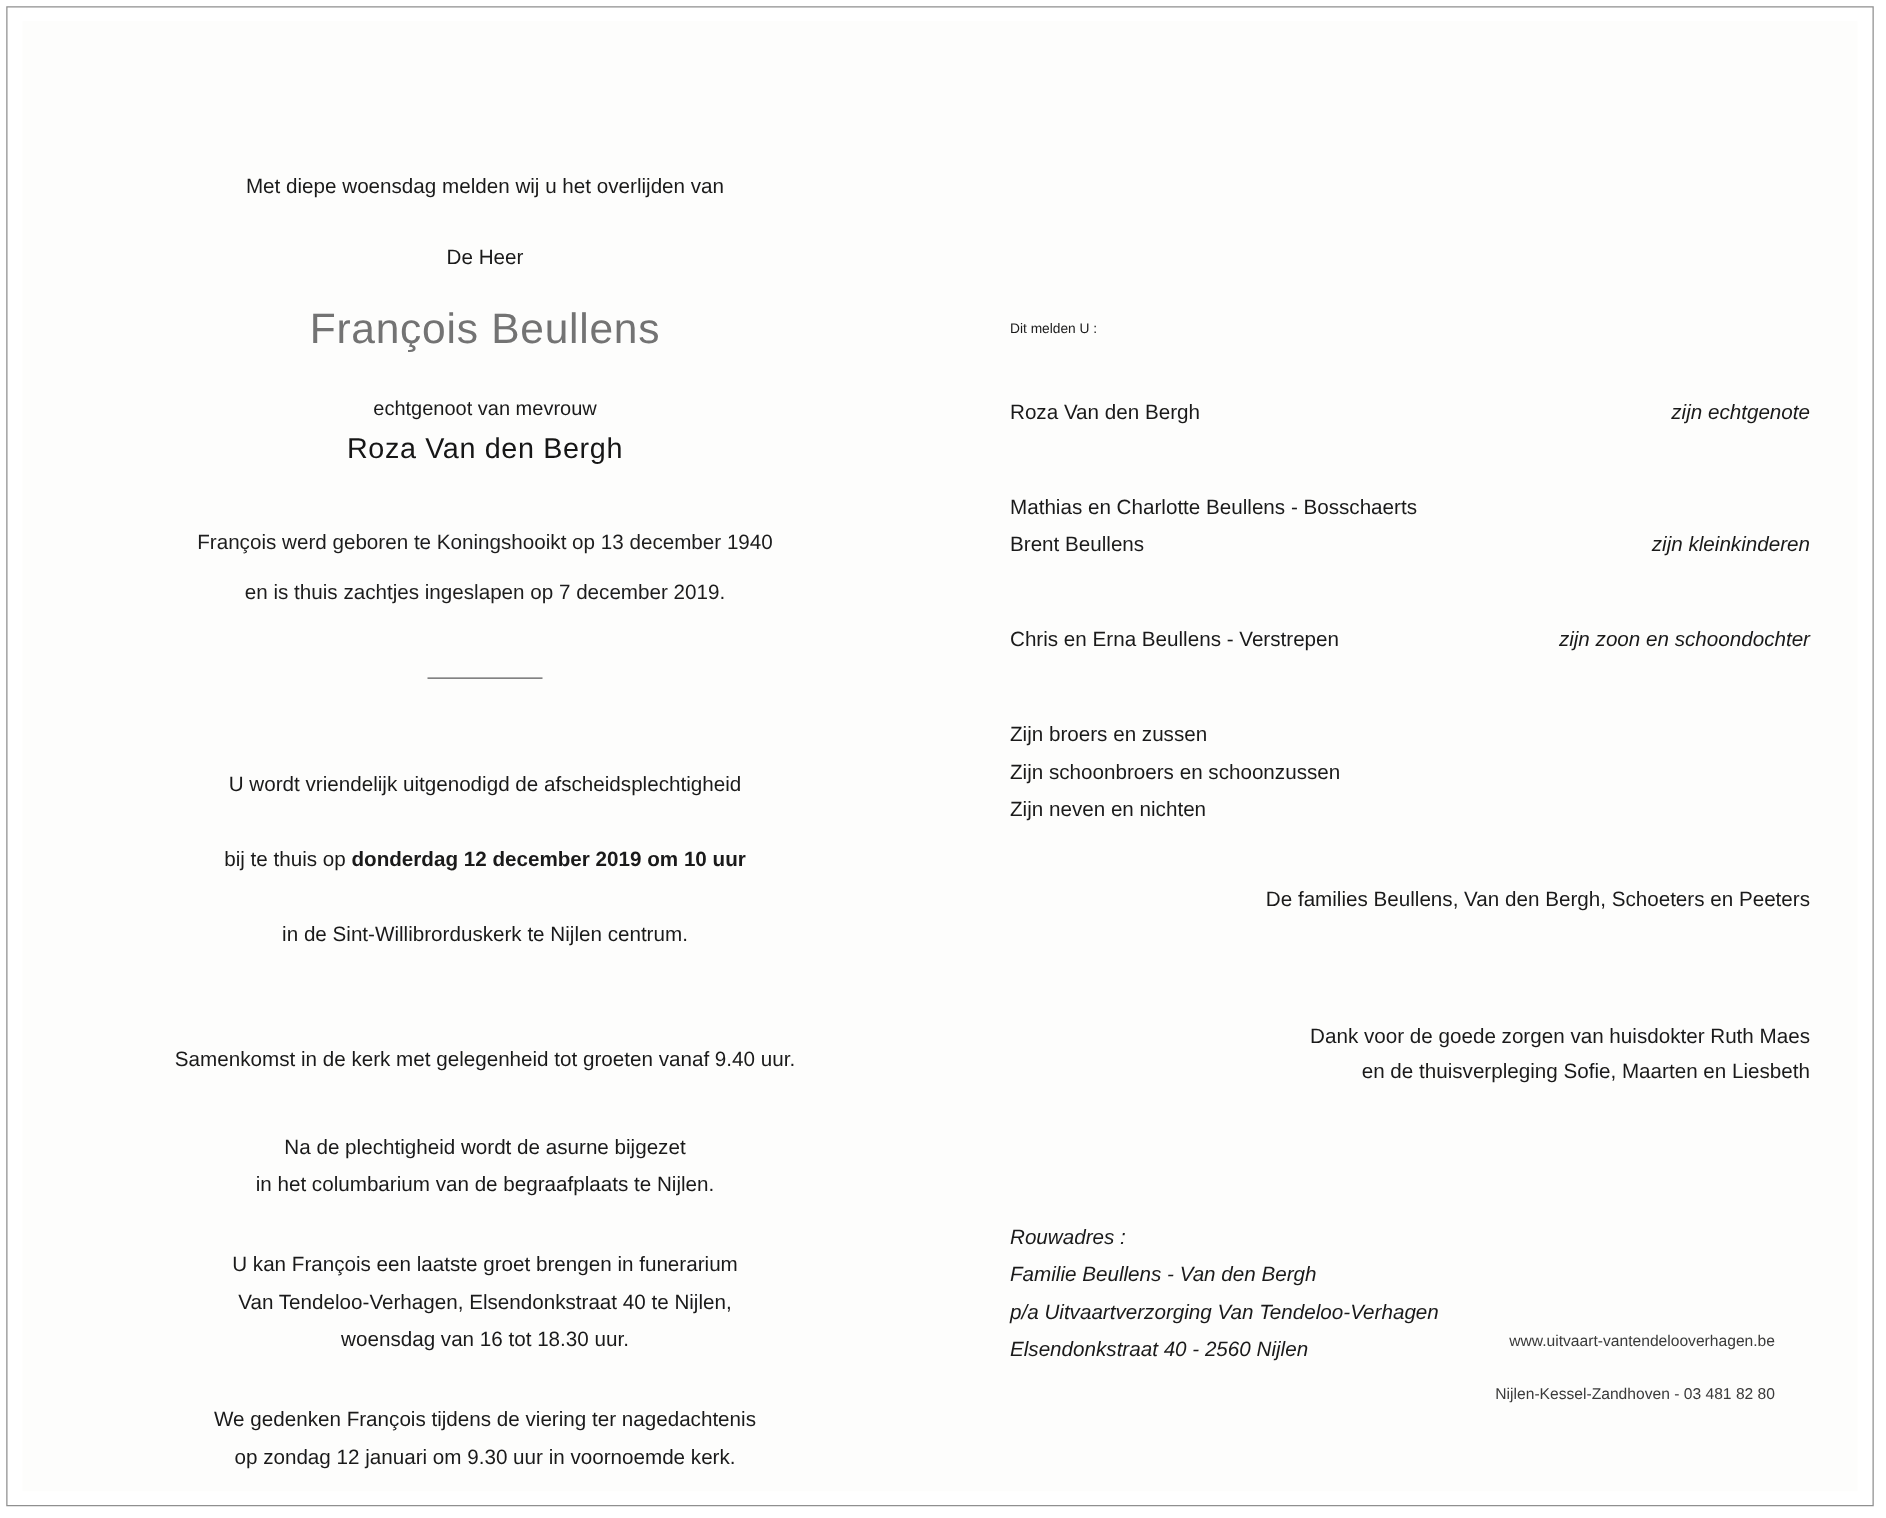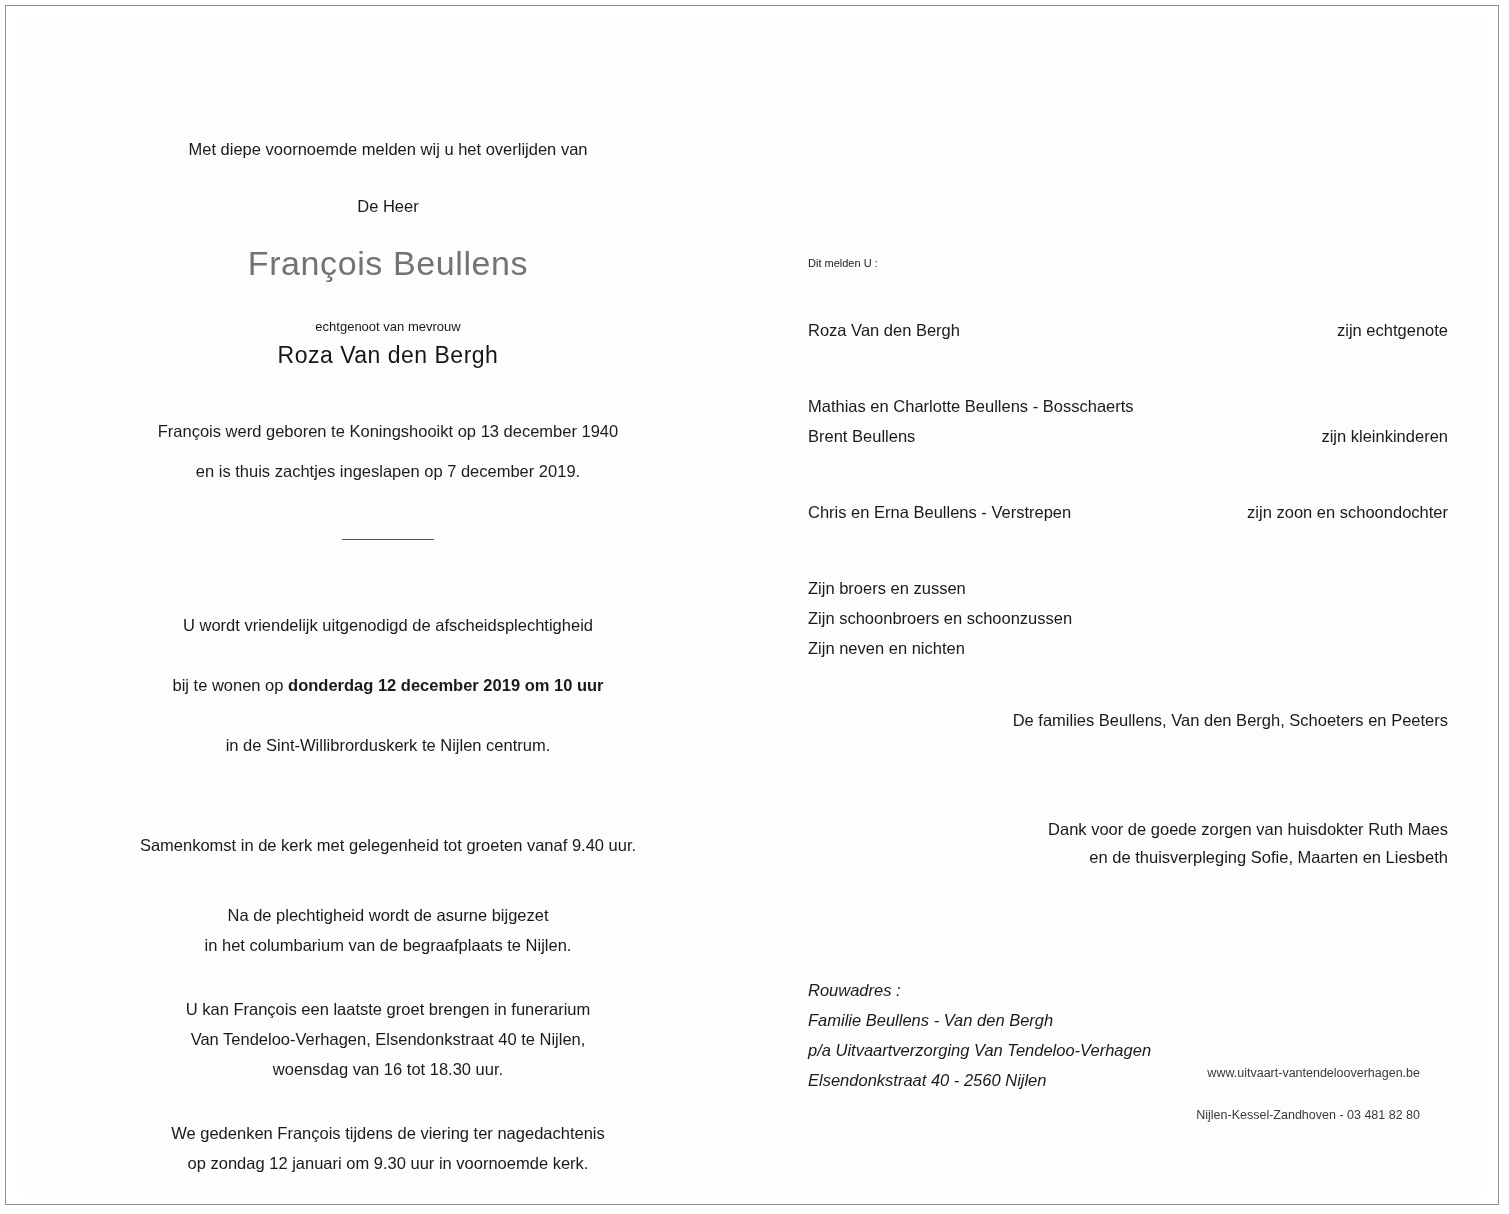--- a/index.html
+++ b/index.html
@@ -69,21 +69,21 @@
     margin-top: 36px;
   }
   .name {
     font-size: 34px;
     letter-spacing: 0.6px;
     margin-top: 28px;
     color: #737373;
     font-weight: 400;
   }
   .spouse-label {
-    font-size: 13px;
+    font-size: 16px;
     margin-top: 36px;
   }
   .spouse-name {
     font-size: 23px;
     letter-spacing: 0.5px;
     margin-top: 8px;
     color: #161616;
   }
   .birth {
     font-size: 16.5px;
@@ -113,20 +113,21 @@
   .row {
     display: flex;
     justify-content: space-between;
     align-items: flex-end;
     font-size: 16.5px;
     line-height: 30px;
     margin-top: 46px;
   }
   .row .left { white-space: pre-line; }
   .row .rel {
+    font-style: italic;
     text-align: center;
     white-space: nowrap;
     padding-left: 24px;
   }
   .list {
     font-size: 16.5px;
     line-height: 30px;
     margin-top: 46px;
     white-space: pre-line;
   }
@@ -162,33 +163,33 @@
   }
 </style>
 </head>
 <body>
 
 <div class="page">
   <div class="frame"></div>
   <div class="card">
 
     <div class="col-left">
-      <div class="small-intro">Met diepe voornoemde melden wij u het overlijden van</div>
+      <div class="small-intro">Met diepe woensdag melden wij u het overlijden van</div>
       <div class="deheer">De Heer</div>
       <div class="name">François  Beullens</div>
       <div class="spouse-label">echtgenoot van mevrouw</div>
       <div class="spouse-name">Roza  Van  den  Bergh</div>
       <div class="birth t">François werd geboren te Koningshooikt op 13 december 1940
 en is thuis zachtjes ingeslapen op 7 december 2019.</div>
 
       <div class="rule"></div>
 
       <div class="block">
         <div>U wordt vriendelijk uitgenodigd de afscheidsplechtigheid</div>
-        <div><span>bij te wonen op </span><span class="bold">donderdag 12 december 2019 om 10 uur</span></div>
+        <div><span>bij te thuis op </span><span class="bold">donderdag 12 december 2019 om 10 uur</span></div>
         <div>in de Sint-Willibrorduskerk te Nijlen centrum.</div>
       </div>
 
       <div class="block">Samenkomst in de kerk met gelegenheid tot groeten vanaf 9.40 uur.</div>
       <div class="block">Na de plechtigheid wordt de asurne bijgezet
 in het columbarium van de begraafplaats te Nijlen.</div>
       <div class="block tight">U kan François een laatste groet brengen in funerarium
 Van Tendeloo-Verhagen, Elsendonkstraat 40 te Nijlen,
 woensdag van 16 tot 18.30 uur.</div>
       <div class="block tight">We gedenken François tijdens de viering ter nagedachtenis

